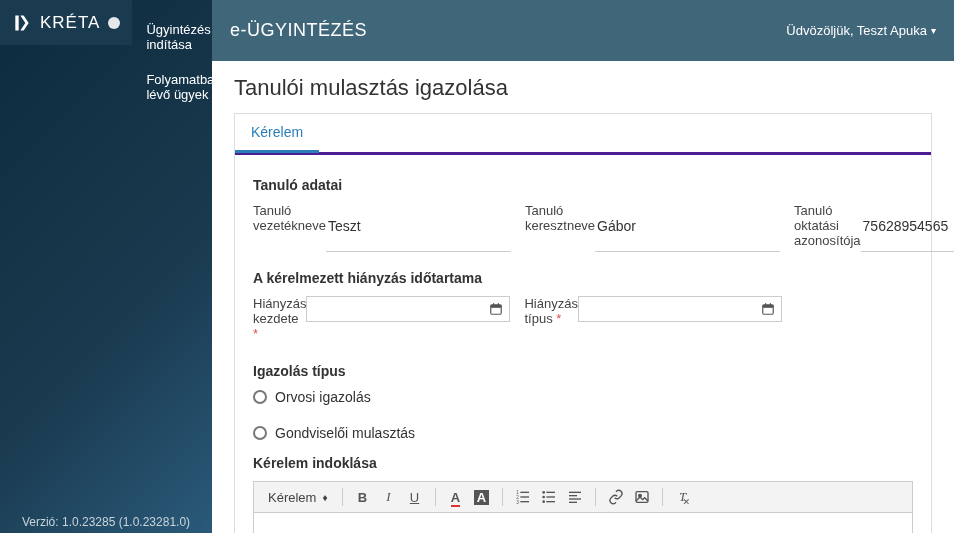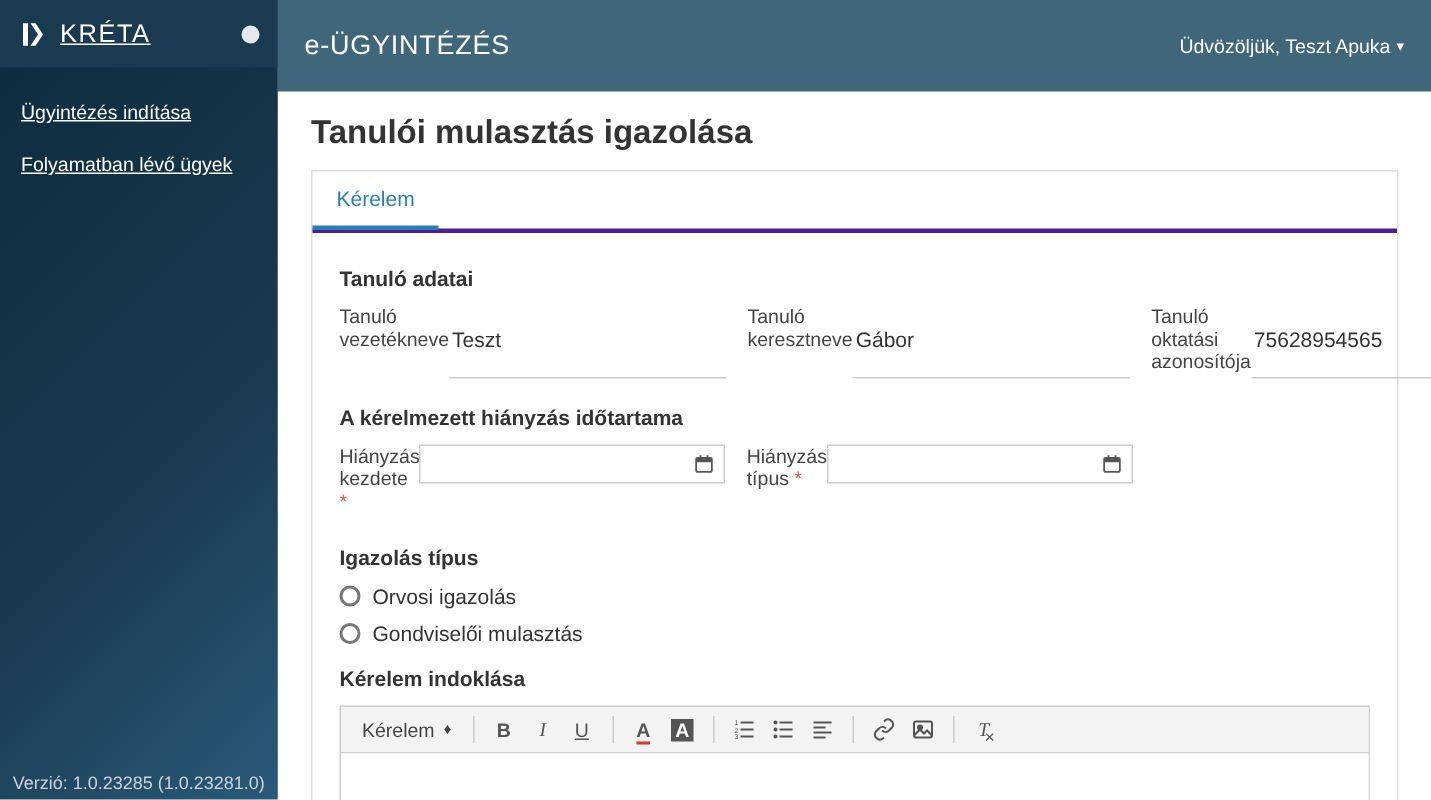--- a/index.html
+++ b/index.html
@@ -1,56 +1,56 @@
 <!DOCTYPE html>
 <html><head>
 <meta charset="utf-8">
 <style>
   * { box-sizing: border-box; margin: 0; padding: 0; }
   body { font-family: -apple-system, BlinkMacSystemFont, "Segoe UI", Arial, sans-serif; font-size: 13px; color: #333; background: #fff; overflow: hidden; }
   .app { display: flex; height: 533px; width: 954px; }
 
   
-  .sidebar { width: 185px; background: linear-gradient(135deg, #0d2b3e 0%, #1a3a4f 60%, #2a5a7a 100%); background-color: #14334a; color: #fff; display: flex; flex-direction: column; position: relative; text-decoration: underline; }
+  .sidebar { width: 212px; background: linear-gradient(135deg, #0d2b3e 0%, #1a3a4f 60%, #2a5a7a 100%); background-color: #14334a; color: #fff; display: flex; flex-direction: row; position: relative; }
   .brand { display: flex; align-items: center; height: 45px; padding: 0 12px; background: #1a3a4f; gap: 8px; }
   .brand-logo { width: 20px; height: 20px; display: inline-block; }
   .brand-name { font-size: 17px; font-weight: 300; letter-spacing: 1px; }
   .brand-dot { width: 12px; height: 12px; border-radius: 50%; background: #e4e8eb; margin-left: auto; }
   .side-nav { padding-top: 12px; }
   .side-item { padding: 10px 14px; font-size: 13px; cursor: pointer; }
   .version { position: absolute; bottom: 4px; left: 0; right: 0; text-align: center; font-size: 12px; color: #c9d3da; }
 
   
   .main { flex: 1; display: flex; flex-direction: column; min-width: 0; }
   .topbar { height: 61px; background: #40667a; color: #fff; display: flex; align-items: center; padding: 0 18px; }
   .topbar-title { font-size: 18px; font-weight: 300; letter-spacing: 0.5px; }
   .topbar-user { margin-left: auto; font-size: 13px; display: flex; align-items: center; gap: 4px; cursor: pointer; }
   .chev { font-size: 10px; }
 
   .content { flex: 1; overflow: auto; padding: 14px 22px 0 22px; }
-  .page-title { font-size: 22px; font-weight: 700; color: #333; margin-bottom: 12px; }
+  .page-title { font-size: 22px; font-weight: 400; color: #333; margin-bottom: 12px; }
 
   .card { border: 1px solid #ddd; background: #fff; }
   .tabs { border-bottom: 3px solid #4c1d95; display: flex; }
   .tab { padding: 10px 16px; font-size: 14px; color: #777; cursor: pointer; }
   .tab.active { color: #2c7eb9; border-bottom: 3px solid #2c7eb9; margin-bottom: -1px; }
 
   .card-body { padding: 16px 18px 20px 18px; }
   .section-title { font-size: 14px; font-weight: 700; margin: 6px 0 10px; }
   .row { display: flex; gap: 14px; margin-bottom: 18px; }
   .field { flex: 1; display: flex; flex-direction: row; }
   .field.half { flex: 0 0 calc(33.333% - 10px); }
   .label { font-size: 13px; color: #444; margin-bottom: 4px; }
   .req { color: #d9534f; }
   .underline-input { border: none; border-bottom: 1px solid #ccc; padding: 4px 2px 6px; font-size: 14px; background: transparent; color: #333; outline: none; }
   .date-input { display: flex; align-items: center; border: 1px solid #ccc; height: 26px; padding: 0 6px; background: #fff; }
   .date-input input { border: none; outline: none; flex: 1; font-size: 13px; background: transparent; }
   .cal-icon { width: 14px; height: 14px; display: inline-flex; align-items: center; justify-content: center; }
 
-  .radios { display: flex; flex-direction: column; gap: 9px; margin-bottom: 14px; text-align: right; }
+  .radios { display: flex; flex-direction: column; gap: 20px; margin-bottom: 14px; text-align: right; }
   .radio { display: flex; align-items: center; gap: 8px; font-size: 14px; cursor: pointer; }
   .radio-dot { width: 14px; height: 14px; border: 2px solid #777; border-radius: 50%; }
 
   
   .rte { border: 1px solid #ccc; }
   .rte-toolbar { background: #f3f3f3; border-bottom: 1px solid #ccc; display: flex; align-items: center; padding: 4px 8px; gap: 2px; flex-wrap: wrap; }
   .rte-sel { display: flex; align-items: center; gap: 6px; font-size: 13px; color: #444; padding: 2px 6px; cursor: pointer; }
   .rte-caret { font-size: 10px; }
   .rte-sep { width: 1px; height: 18px; background: #ccc; margin: 0 6px; }
   .rte-btn { width: 24px; height: 22px; display: inline-flex; align-items: center; justify-content: center; cursor: pointer; border-radius: 2px; color: #555; }

